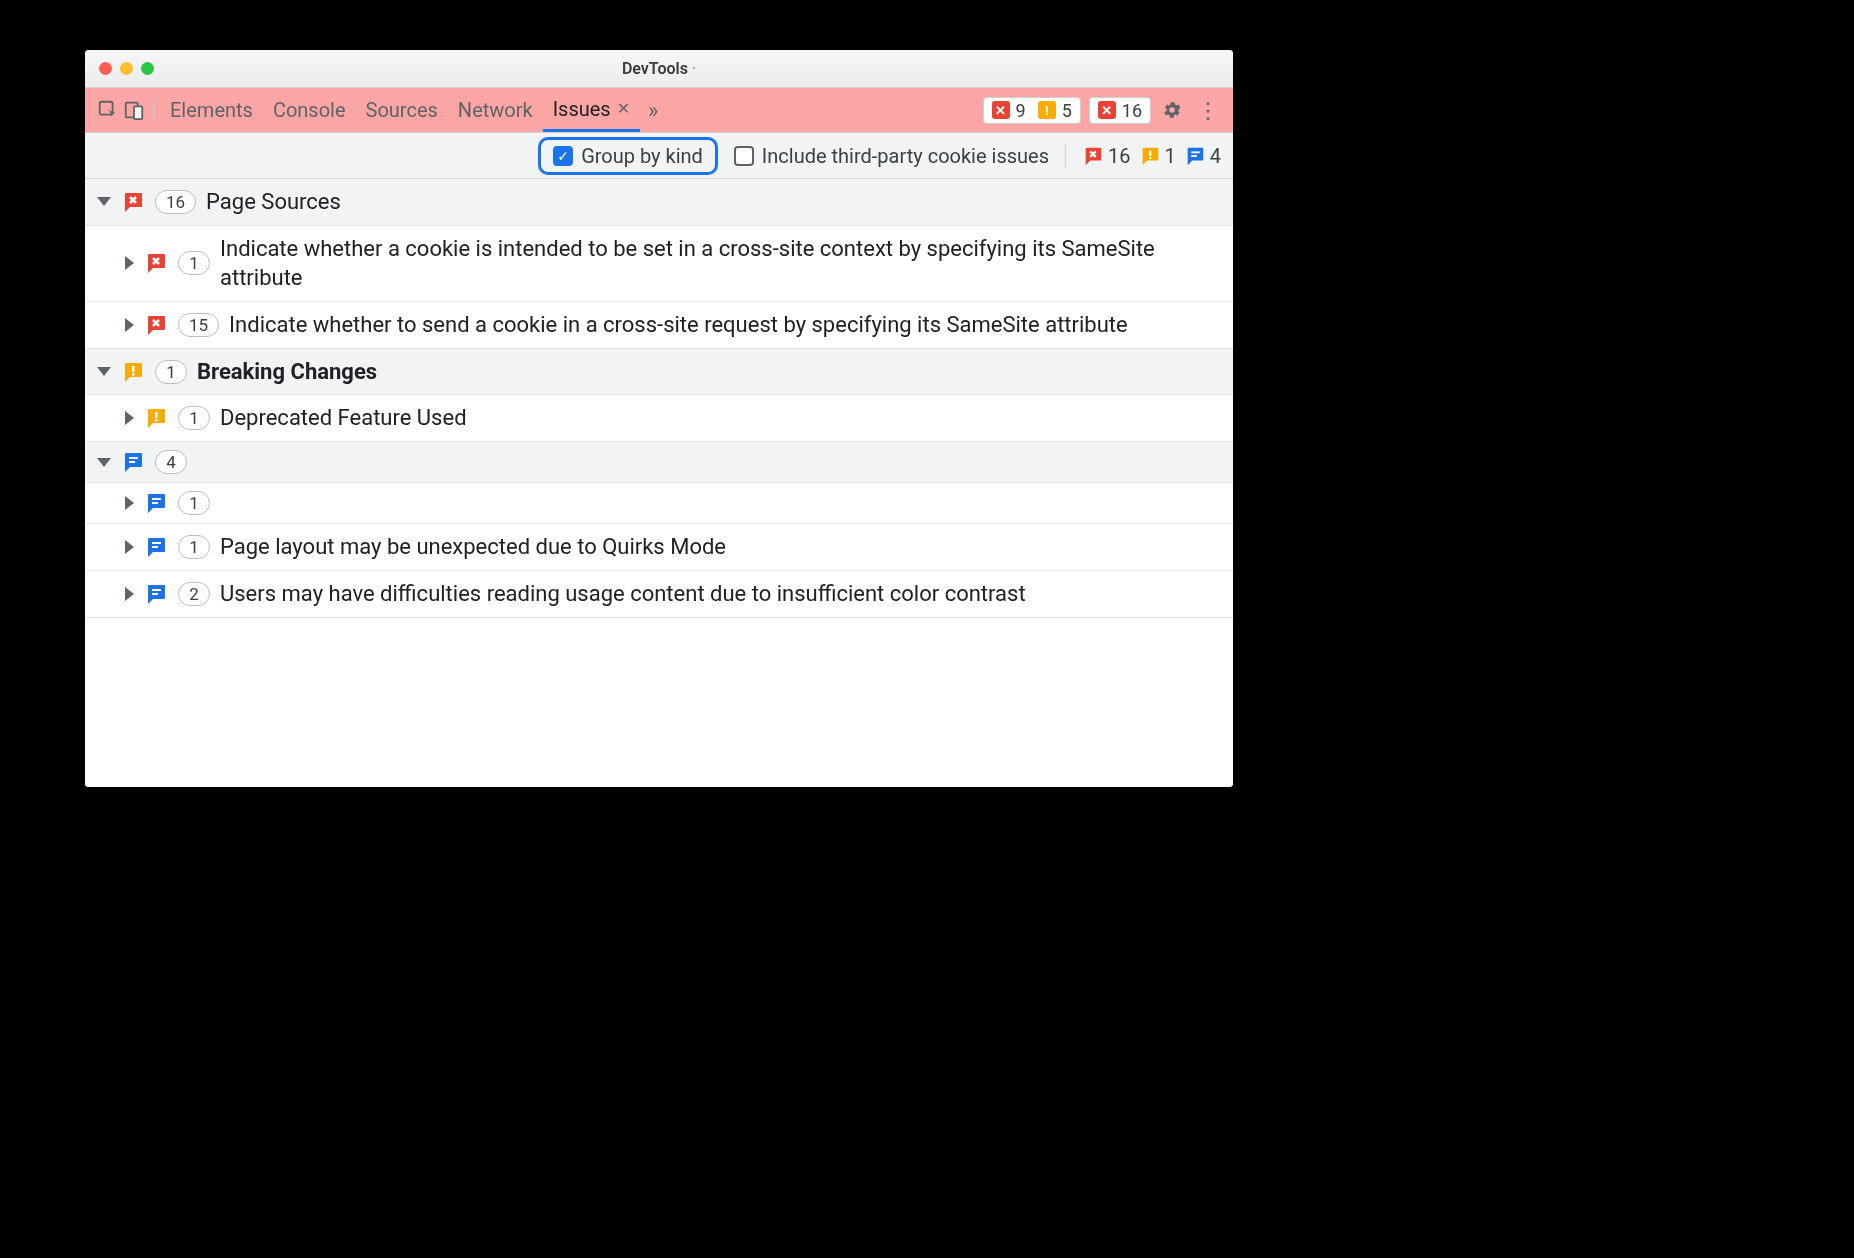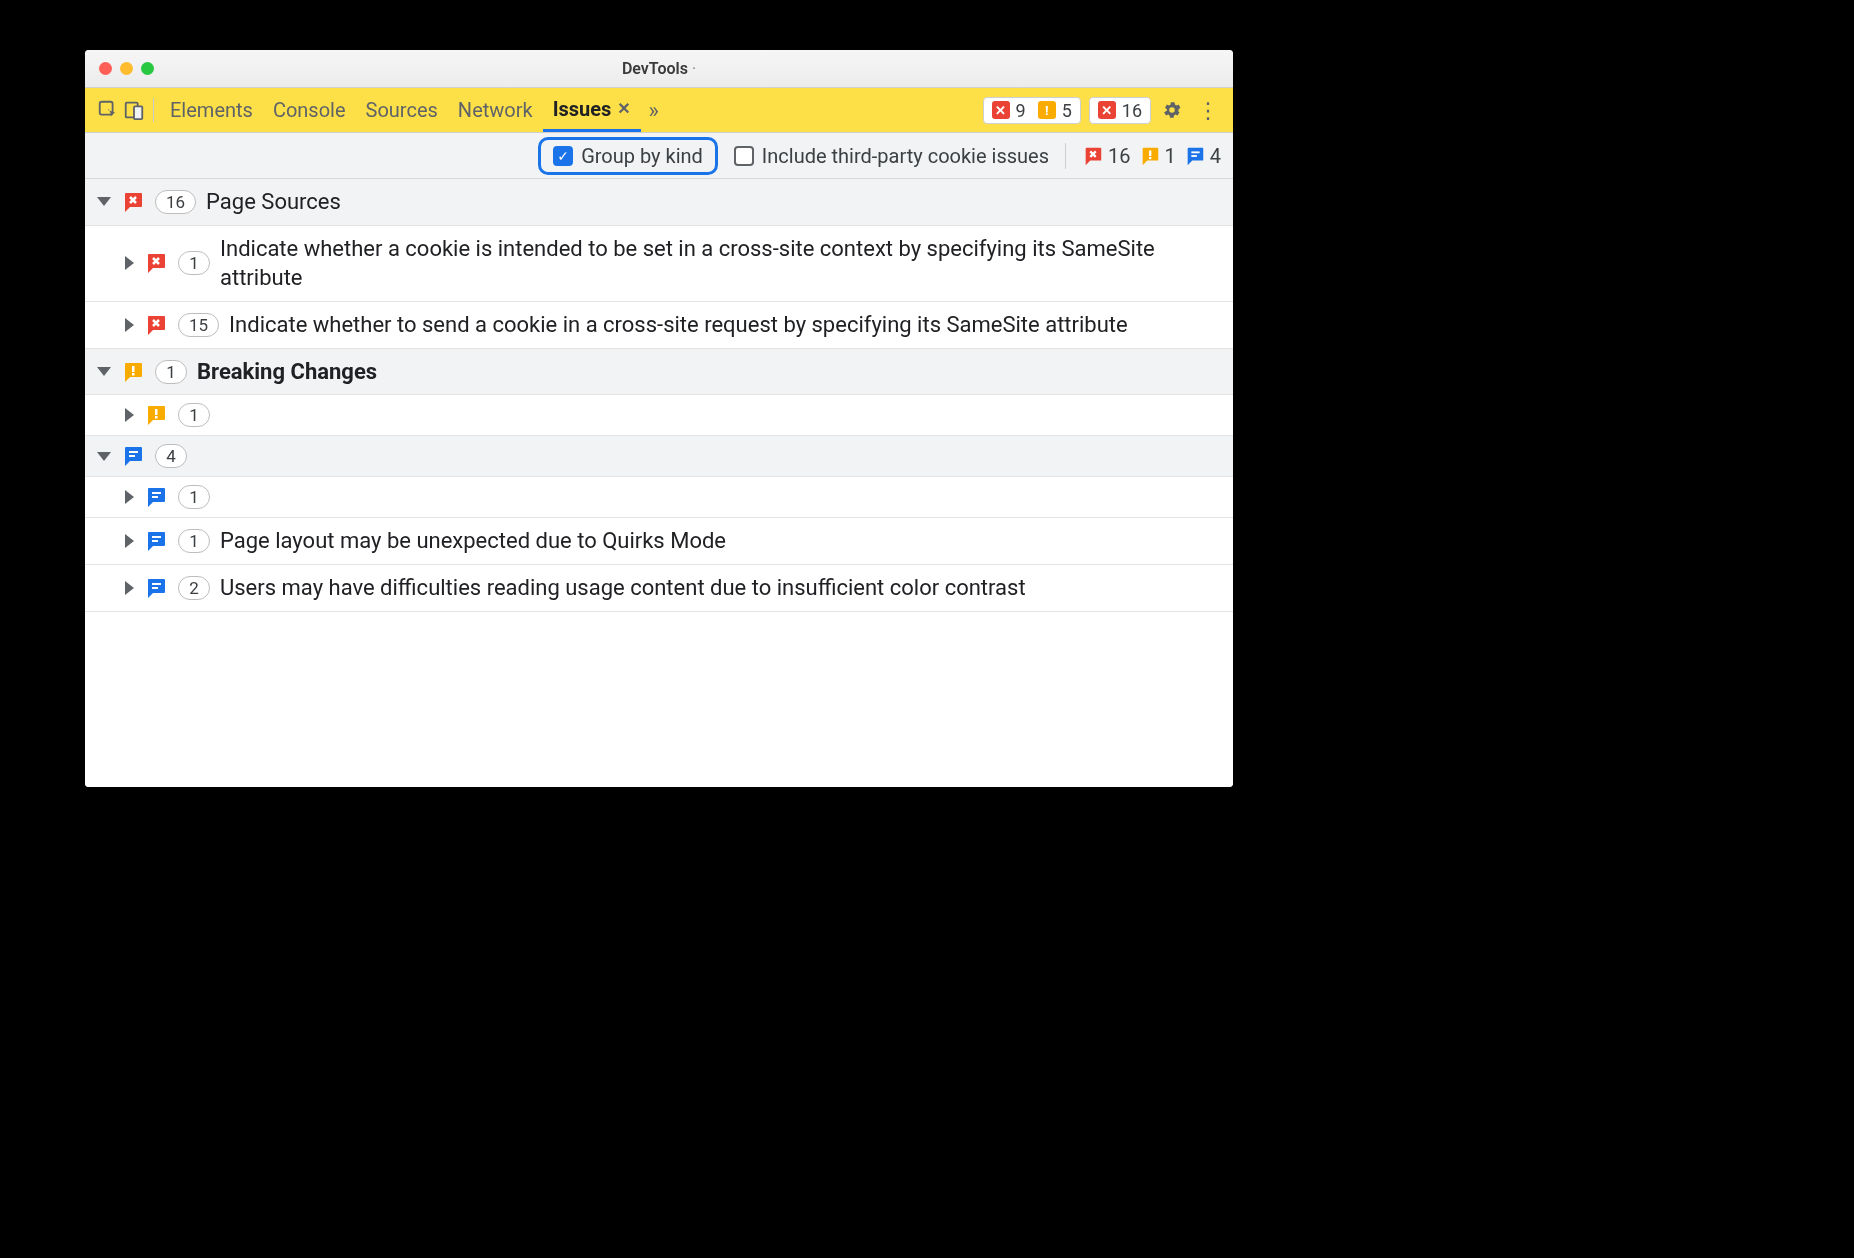--- a/index.html
+++ b/index.html
@@ -15,27 +15,27 @@
     display:flex; align-items:center; padding:0 14px; position:relative;
   }
   .traffic { display:flex; gap:8px; }
   .dot { width:13px; height:13px; border-radius:50%; }
   .dot.red { background:#ff5f57; } .dot.yel { background:#febc2e; } .dot.grn { background:#28c840; }
   .wtitle { position:absolute; left:0; right:0; text-align:center; font-size:16px; font-weight:600; color:#3a3a3a; pointer-events:none; }
   .wtitle .dash { font-weight:400; color:#888; }
 
   
   .tabbar {
-    height:45px; background:#fde047; border-bottom:1px solid #cfcfcf;
+    height:45px; background:#fca5a5; border-bottom:1px solid #cfcfcf;
     display:flex; align-items:center; padding:0 10px; font-size:20px; color:#5f6368;
   }
   .tool-ico { width:26px; height:26px; display:flex; align-items:center; justify-content:center; color:#5f6368; }
   .vdiv { width:1px; height:24px; background:#cacaca; margin:0 6px; }
   .tab { padding:0 10px; height:100%; display:flex; align-items:center; gap:6px; cursor:pointer; }
-  .tab.active { color:#202124; border-bottom:3px solid #1a73e8; font-weight:700; }
+  .tab.active { color:#202124; border-bottom:3px solid #1a73e8; font-weight:400; }
   .chips { display:flex; gap:8px; margin-left:auto; align-items:center; }
   .chip {
     background:#fff; border:1px solid #cfcfcf; border-radius:4px; padding:2px 8px;
     display:flex; align-items:center; gap:6px; font-size:18px; color:#3c4043;
   }
   .sq { width:18px; height:18px; border-radius:3px; display:flex; align-items:center; justify-content:center; color:#fff; font-weight:700; font-size:13px; }
   .sq.err { background:#ea4335; } .sq.warn { background:#f9ab00; }
   .dots { font-size:22px; color:#5f6368; padding:0 4px; cursor:pointer; }
 
   
@@ -211,20 +211,21 @@
         </svg>
         <span class="badge">1</span>
         <span class="msg" style="font-weight:700">Breaking Changes</span>
       </div>
       <div class="irow">
         <span class="tri right"></span>
         <svg class="bubble" viewBox="0 0 24 24">
           <use href="#bubble-warn"></use>
         </svg>
         <span class="badge">1</span>
+        <span class="msg">Deprecated Feature Used</span>
       </div>
       <div class="krow">
         <span class="tri down"></span>
         <svg class="bubble" viewBox="0 0 24 24">
           <use href="#bubble-info"></use>
         </svg>
         <span class="badge">4</span>
       </div>
       <div class="irow">
         <span class="tri right"></span>

